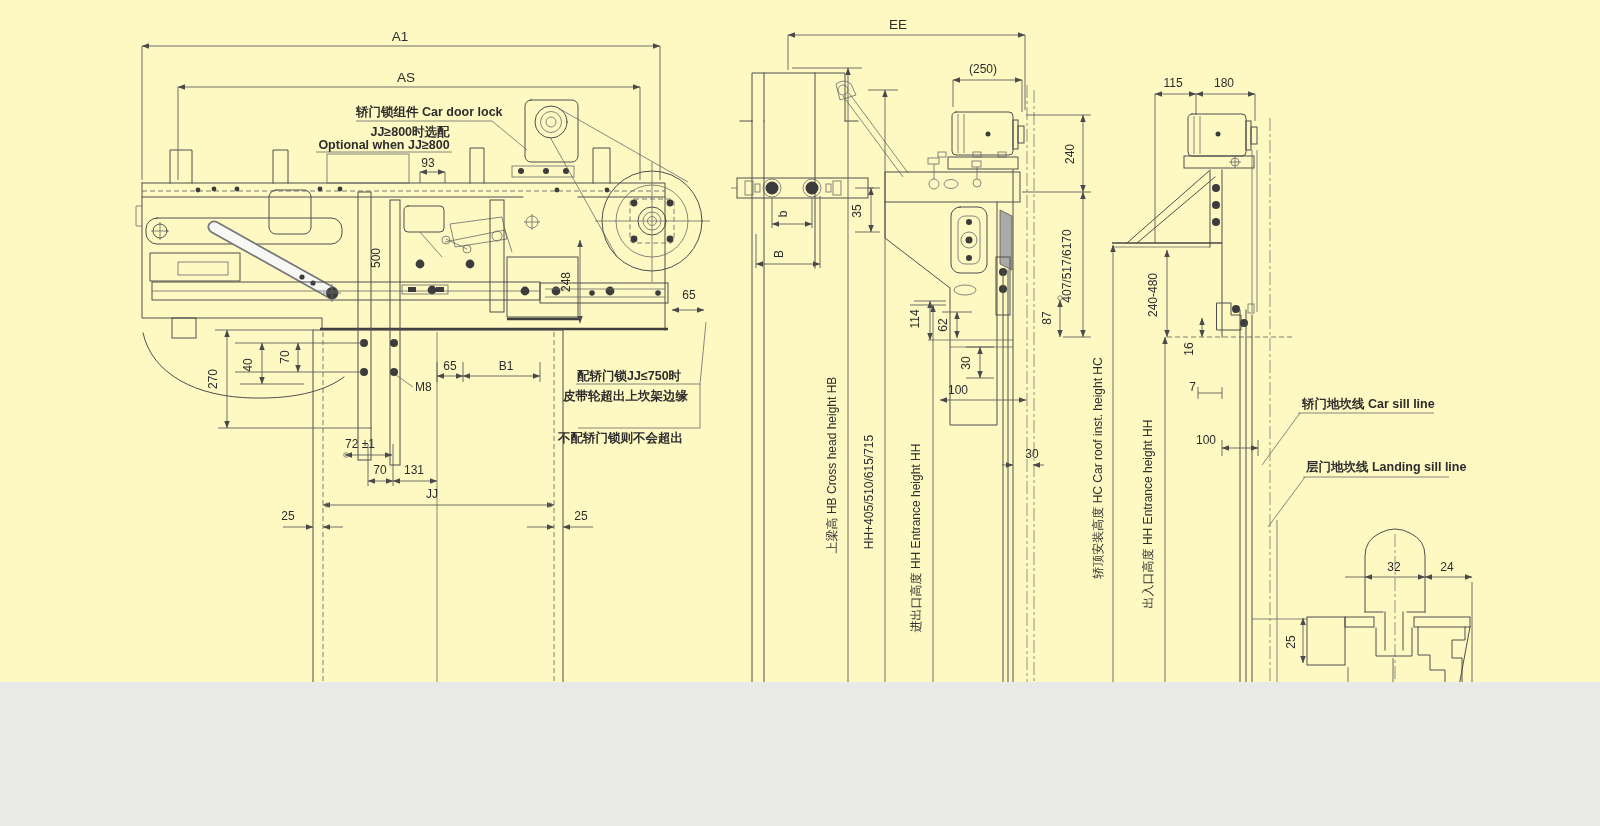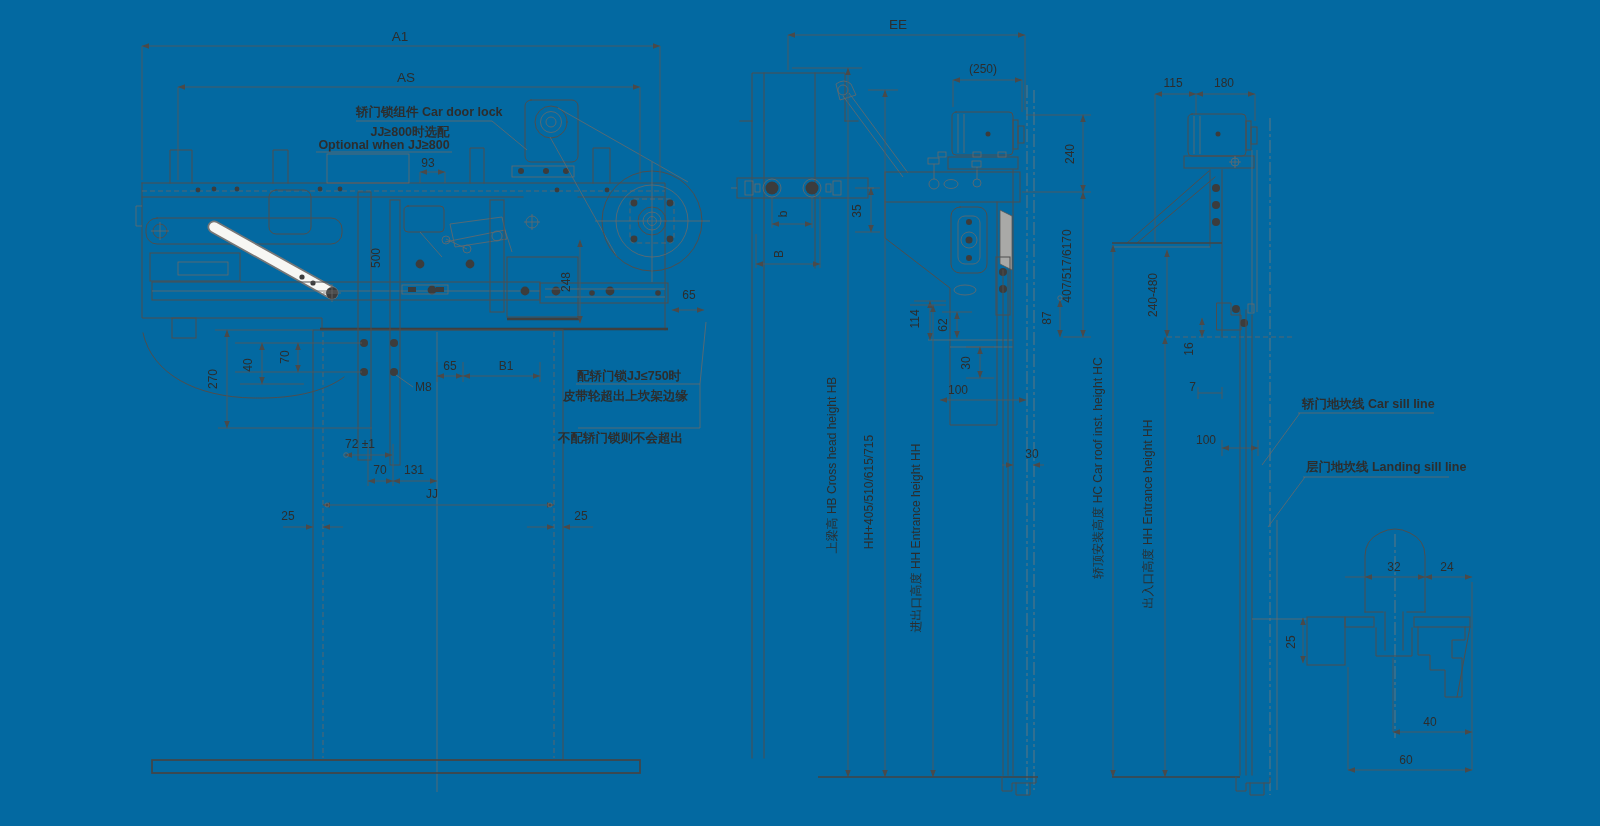--- a/index.html
+++ b/index.html
@@ -1,16 +1,16 @@
 <!DOCTYPE html>
 <html><head>
 <meta charset="utf-8">
 <style>
   html,body{margin:0;padding:0;background:#e9e9e7;}
-  .sheet{position:relative;width:1600px;height:826px;background:#0369a1;overflow:hidden;}
+  .sheet{position:relative;width:1600px;height:682px;background:#fef9c3;overflow:hidden;}
   svg{display:block;}
   text{font-family:"Liberation Sans","DejaVu Sans",sans-serif;font-size:12px;fill:#2d2d2d;text-anchor:middle;}
   .ts{text-anchor:start;}
   .te{text-anchor:end;}
   .b{font-weight:bold;font-size:12.5px;}
   .big{font-size:13.5px;}
   .s1{stroke:#4e4e4e;stroke-width:1;fill:none;stroke-linecap:square;}
   .s08{stroke:#6a6a6a;stroke-width:.8;fill:none;}
   .s16{stroke:#454545;stroke-width:1.7;fill:none;}
   .s2{stroke:#3f3f3f;stroke-width:2.4;fill:none;}

